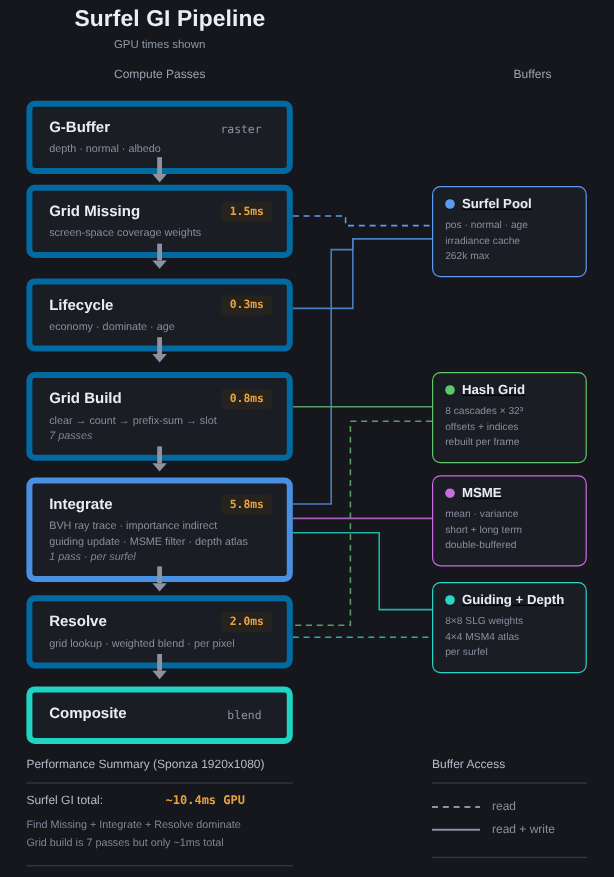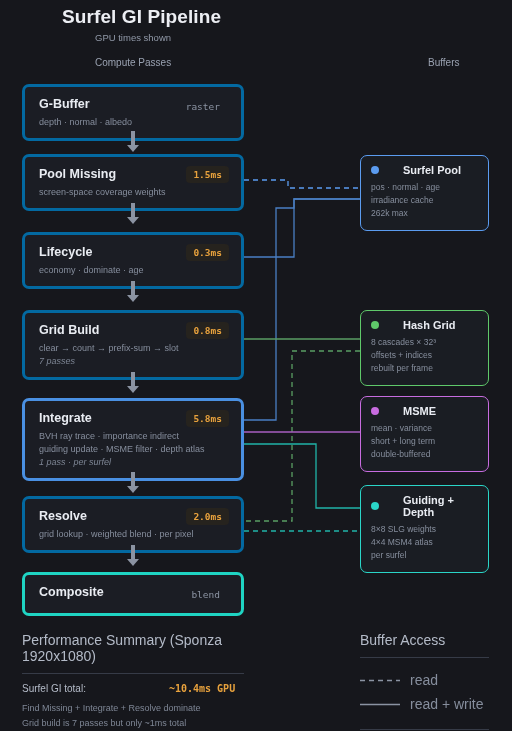--- a/index.html
+++ b/index.html
@@ -27,21 +27,21 @@
   .colhead.left  { left: 95px;  top: 57px; }
   .colhead.right { left: 428px; top: 57px; }
 
   
   #wires { position: absolute; left: 0; top: 0; width: 512px; height: 731px; }
 
   
   .node {
     position: absolute; left: 22px; width: 222px;
     background: #1b1d24;
-    border: 3px solid #0369a1;
+    border: 5px solid #0369a1;
     border-radius: 7px;
     padding: 10px 12px 9px 14px;
   }
   .node .nm {
     font-size: 12.5px; font-weight: bold; color: #e9ecf2;
     margin-bottom: 5px;
   }
   .node .ds { font-size: 9px; color: #868e9d; line-height: 1.45; }
   .node .it { font-size: 9px; color: #7e8695; font-style: italic; line-height: 1.45; }
 
@@ -73,41 +73,41 @@
   }
 
   
   .buf {
     position: absolute; left: 360px; width: 129px;
     background: #1a1d23;
     border: 1px solid #3a3f4d;
     border-radius: 7px;
     padding: 8px 10px 9px 10px;
   }
-  .buf .bh { display: flex; align-items: center; gap: 24px; margin-bottom: 5px; }
+  .buf .bh { display: flex; align-items: center; gap: 6px; margin-bottom: 5px; text-decoration: underline; }
   .buf .dot { width: 8px; height: 8px; border-radius: 50%; flex: 0 0 auto; }
   .buf .bn { font-size: 11px; font-weight: bold; color: #e9ecf2; }
   .buf .bl { font-size: 8.5px; color: #868e9d; line-height: 1.55; }
 
   
   .foot { position: absolute; }
-  .foot .ft { font-size: 14px; color: #b4bbc8; }
+  .foot .ft { font-size: 10px; color: #b4bbc8; }
   .rule { height: 1px; background: #363b47; }
 
-  .sumrow { display: flex; align-items: baseline; margin-top: 9px; gap: 31px; }
+  .sumrow { display: flex; align-items: baseline; margin-top: 9px; }
   .sumlabel { font-size: 10px; color: #b4bbc8; }
   .sumval {
     font-family: "DejaVu Sans Mono", monospace;
     font-size: 10px; font-weight: bold; color: #e8a23d;
     margin-left: 52px;
   }
   .note { font-size: 9px; color: #7e8695; line-height: 1.7; }
 
   .lgrow { display: flex; align-items: center; gap: 10px; margin-top: 8px; }
-  .lglabel { font-size: 14px; color: #868e9d; }
+  .lglabel { font-size: 10px; color: #868e9d; }
 </style>
 </head>
 <body>
 
 <div id="root">
 
   <div class="title">Surfel GI Pipeline</div>
   <div class="subtitle">GPU times shown</div>
   <div class="colhead left">Compute Passes</div>
   <div class="colhead right">Buffers</div>
@@ -135,21 +135,21 @@
     <div class="nm">G-Buffer</div>
     <div class="ds">depth · normal · albedo</div>
     <div class="badge plain">raster</div>
   </div>
   <div class="arrow" style="top:131px">
     <div class="stem"></div>
     <div class="head"></div>
   </div>
 
   <div class="node" style="top:154px">
-    <div class="nm">Pool Missing</div>
+    <div class="nm">Grid Missing</div>
     <div class="ds">screen-space coverage weights</div>
     <div class="badge">1.5ms</div>
   </div>
   <div class="arrow" style="top:203px">
     <div class="stem"></div>
     <div class="head"></div>
   </div>
 
   <div class="node" style="top:232px">
     <div class="nm">Lifecycle</div>

